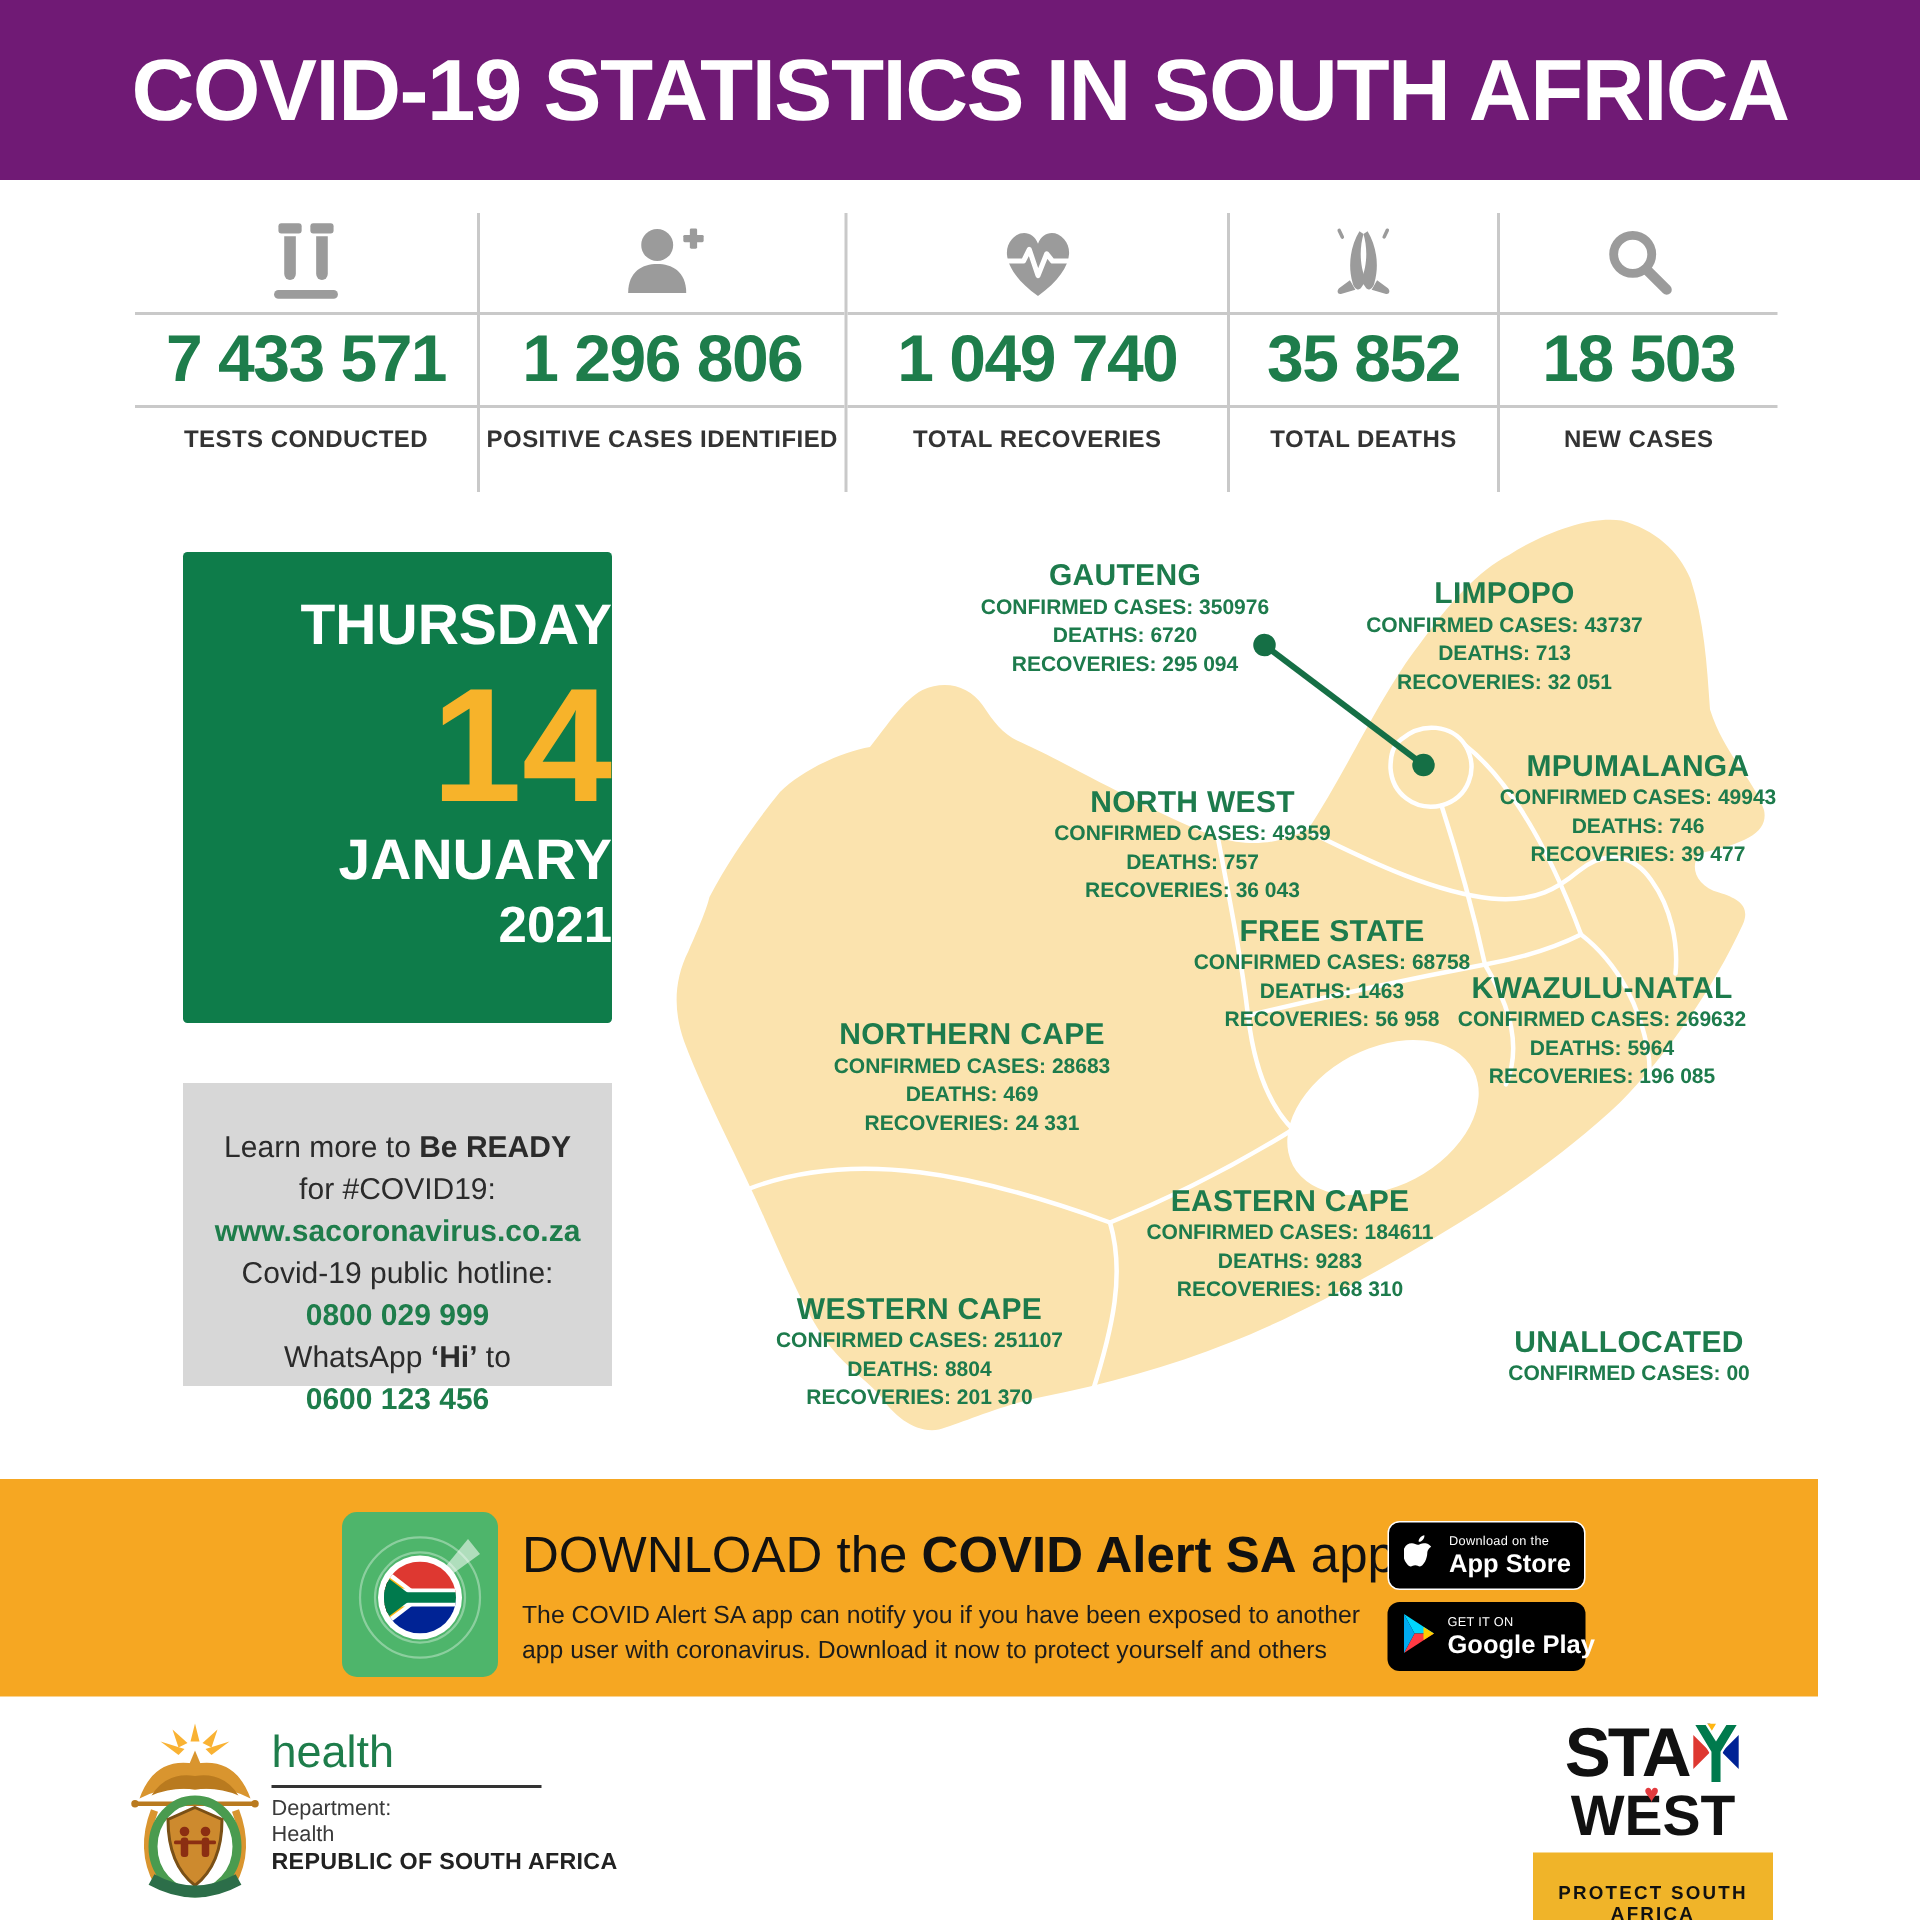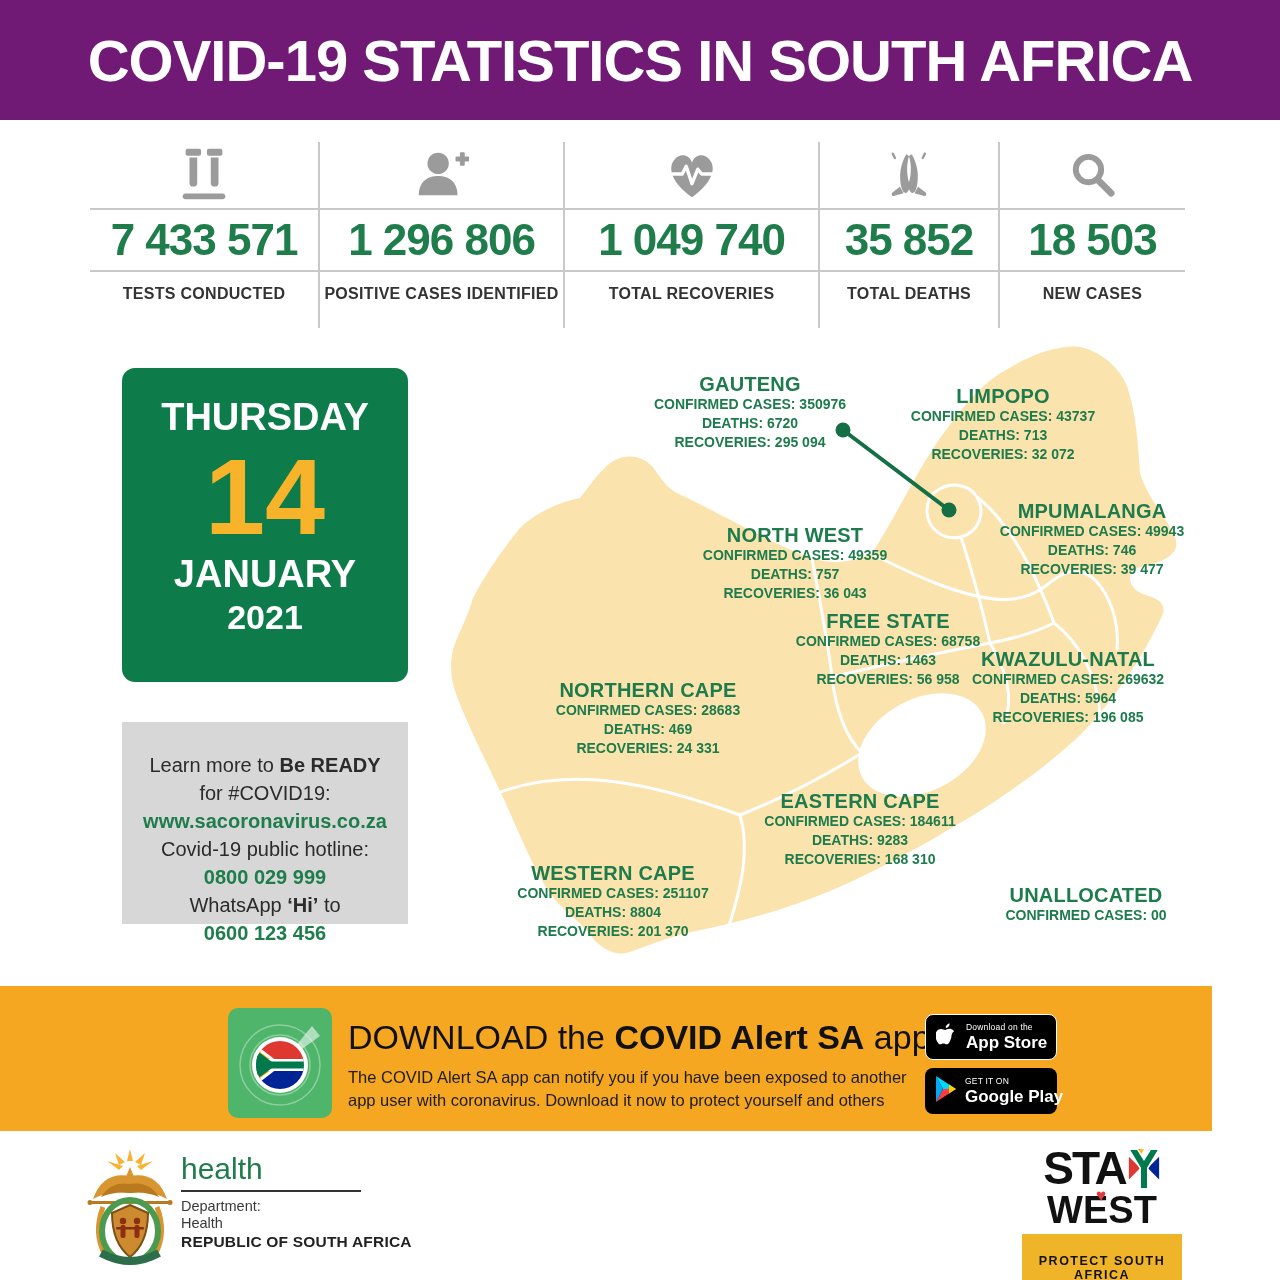--- a/index.html
+++ b/index.html
@@ -13,21 +13,21 @@
   
   .stats{position:absolute;left:90px;top:142px;width:1095px;height:186px;display:flex;}
   .stat-col{box-sizing:border-box;border-right:2px solid #c9c9c9;display:flex;flex-direction:column;}
   .stat-col:last-child{border-right:none;}
   .stat-icon{height:66px;display:flex;align-items:center;justify-content:center;}
   .stat-num{box-sizing:border-box;border-top:2px solid #c9c9c9;border-bottom:2px solid #c9c9c9;height:64px;display:flex;align-items:center;justify-content:center;
             color:#1e7d4b;font-size:44px;font-weight:800;letter-spacing:-1px;white-space:nowrap;}
   .stat-label{padding-top:13px;text-align:center;color:#333;font-size:16px;font-weight:700;letter-spacing:.3px;white-space:nowrap;}
 
   
-  .date-card{position:absolute;left:122px;top:368px;width:286px;height:314px;background:#0e7c4a;color:#fff;text-align:center;border-radius:13px;}
+  .date-card{position:absolute;left:122px;top:368px;width:286px;height:314px;background:#0e7c4a;color:#fff;text-align:right;border-radius:3px;}
   .date-weekday{font-size:38px;font-weight:800;margin-top:28px;letter-spacing:0;}
   .date-day{font-size:108px;line-height:104px;font-weight:800;color:#f7b32a;margin-top:6px;}
   .date-month{font-size:38px;font-weight:800;margin-top:4px;}
   .date-year{font-size:34px;font-weight:800;margin-top:2px;}
 
   
   .info-card{position:absolute;left:122px;top:722px;width:286px;height:202px;background:#d7d7d7;text-align:center;
              font-size:20px;line-height:28px;color:#2b2b2b;padding-top:29px;box-sizing:border-box;}
   .info-card .green{color:#1e7d4b;font-weight:700;}
   .info-card .b{font-weight:700;}
@@ -191,21 +191,21 @@
   <div class="prov" style="left:750px;top:373px">
     <div class="pname">GAUTENG</div>
     <div class="pline">CONFIRMED CASES: 350976</div>
     <div class="pline">DEATHS: 6720</div>
     <div class="pline">RECOVERIES: 295 094</div>
   </div>
   <div class="prov" style="left:1003px;top:385px">
     <div class="pname">LIMPOPO</div>
     <div class="pline">CONFIRMED CASES: 43737</div>
     <div class="pline">DEATHS: 713</div>
-    <div class="pline">RECOVERIES: 32 072</div>
+    <div class="pline">RECOVERIES: 32 051</div>
   </div>
   <div class="prov" style="left:1092px;top:500px">
     <div class="pname">MPUMALANGA</div>
     <div class="pline">CONFIRMED CASES: 49943</div>
     <div class="pline">DEATHS: 746</div>
     <div class="pline">RECOVERIES: 39 477</div>
   </div>
   <div class="prov" style="left:795px;top:524px">
     <div class="pname">NORTH WEST</div>
     <div class="pline">CONFIRMED CASES: 49359</div>

